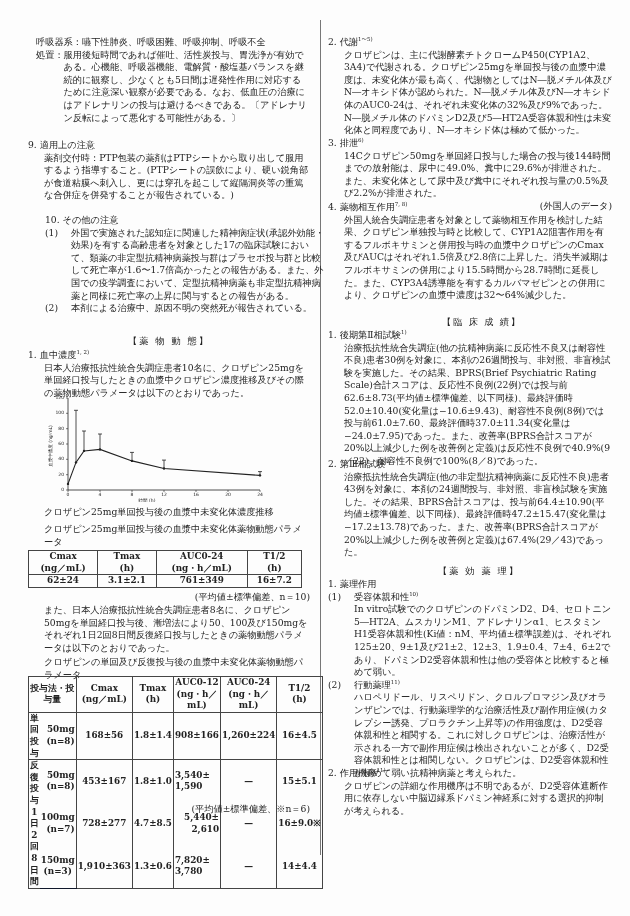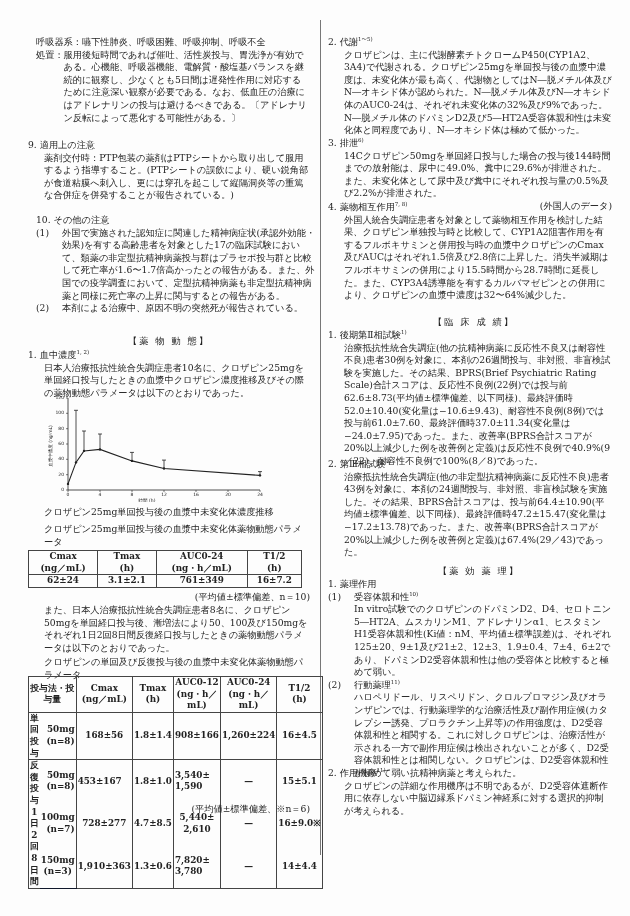--- a/index.html
+++ b/index.html
@@ -38,21 +38,21 @@
 
   <div style="position:absolute;top:139px;left:0;width:282px;">
     <div class="hang">
         <span class="lbl">9.</span>
         <span class="lbl">&nbsp;</span>
         <span class="txt">適用上の注意</span>
       </div>
     <p class="p ind1" style="padding-left:16px;">薬剤交付時：PTP包装の薬剤はPTPシートから取り出して服用するよう指導すること。(PTPシートの誤飲により、硬い鋭角部が食道粘膜へ刺入し、更には穿孔を起こして縦隔洞炎等の重篤な合併症を併発することが報告されている。)</p>
   </div>
 
-  <div style="position:absolute;top:214px;left:8px;width:282px;">
+  <div style="position:absolute;top:214px;left:17px;width:282px;">
     <div class="hang">
         <span class="lbl">10.</span>
         <span class="lbl">&nbsp;</span>
         <span class="txt">その他の注意</span>
       </div>
     <div class="hang">
         <span class="lbl" style="width:26px;">(1)</span>
         <span class="txt">外国で実施された認知症に関連した精神病症状(承認外効能・効果)を有する高齢患者を対象とした17の臨床試験において、類薬の非定型抗精神病薬投与群はプラセボ投与群と比較して死亡率が1.6〜1.7倍高かったとの報告がある。また、外国での疫学調査において、定型抗精神病薬も非定型抗精神病薬と同様に死亡率の上昇に関与するとの報告がある。</span>
       </div>
     <div class="hang">
@@ -184,33 +184,33 @@
       <td>908±166</td>
       <td>1,260±224</td>
       <td>16±4.5</td>
     </tr>
     <tr>
       <td rowspan="3" style="border-right:none;">反復投与
 1日2回
 8日間</td>
       <td style="border:none;border-right:1px solid #444;text-align:right;">50mg
 (n=8)</td>
-      <td style="border-bottom:none;text-align:left;">453±167</td>
+      <td style="border-bottom:none;text-align:center;">453±167</td>
       <td style="border-bottom:none;">1.8±1.0</td>
       <td style="border-bottom:none;text-align:left;">3,540±
 1,590</td>
       <td style="border-bottom:none;">—</td>
       <td style="border-bottom:none;">15±5.1</td>
     </tr>
     <tr>
       <td style="border:none;border-right:1px solid #444;text-align:right;">100mg
 (n=7)</td>
       <td style="border-top:none;border-bottom:none;text-align:center;">728±277</td>
       <td style="border-top:none;border-bottom:none;">4.7±8.5</td>
-      <td style="border-top:none;border-bottom:none;text-align:center;">5,440±
+      <td style="border-top:none;border-bottom:none;text-align:right;">5,440±
 2,610</td>
       <td style="border-top:none;border-bottom:none;">—</td>
       <td style="border-top:none;border-bottom:none;">16±9.0※</td>
     </tr>
     <tr>
       <td style="border:none;border-right:1px solid #444;border-bottom:1px solid #0f172a;">150mg
 (n=3)</td>
       <td style="border-top:none;text-align:right;">1,910±363</td>
       <td style="border-top:none;">1.3±0.6</td>
       <td style="border-top:none;text-align:left;">7,820±
@@ -244,21 +244,21 @@
 
   <div style="position:absolute;top:201px;left:0;width:284px;">
     <div class="hang">
         <span class="lbl">4.</span>
         <span class="lbl">&nbsp;</span>
         <span class="txt"><span>薬物相互作用</span><sup>7, 8)</sup></span>
       </div>
     <p class="p" style="padding-left:16px;">外国人統合失調症患者を対象として薬物相互作用を検討した結果、クロザピン単独投与時と比較して、CYP1A2阻害作用を有するフルボキサミンと併用投与時の血漿中クロザピンのCmax及びAUCはそれぞれ1.5倍及び2.8倍に上昇した。消失半減期はフルボキサミンの併用により15.5時間から28.7時間に延長した。また、CYP3A4誘導能を有するカルバマゼピンとの併用により、クロザピンの血漿中濃度は32〜64%減少した。</p>
   </div>
 
-  <p class="sec" style="position:absolute;top:316px;left:4px;width:284px;">【臨 床 成 績】</p>
+  <p class="sec" style="position:absolute;top:316px;left:12px;width:284px;font-family:Liberation Serif, serif;">【臨 床 成 績】</p>
 
   <div style="position:absolute;top:329px;left:0;width:284px;">
     <div class="hang">
         <span class="lbl">1.</span>
         <span class="lbl">&nbsp;</span>
         <span class="txt"><span>後期第Ⅱ相試験</span><sup>1)</sup></span>
       </div>
     <p class="p" style="padding-left:16px;">治療抵抗性統合失調症(他の抗精神病薬に反応性不良又は耐容性不良)患者30例を対象に、本剤の26週間投与、非対照、非盲検試験を実施した。その結果、BPRS(Brief Psychiatric Rating Scale)合計スコアは、反応性不良例(22例)では投与前62.6±8.73(平均値±標準偏差、以下同様)、最終評価時52.0±10.40(変化量は−10.6±9.43)、耐容性不良例(8例)では投与前61.0±7.60、最終評価時37.0±11.34(変化量は−24.0±7.95)であった。また、改善率(BPRS合計スコアが20%以上減少した例を改善例と定義)は反応性不良例で40.9%(9／22)、耐容性不良例で100%(8／8)であった。</p>
   </div>
 

